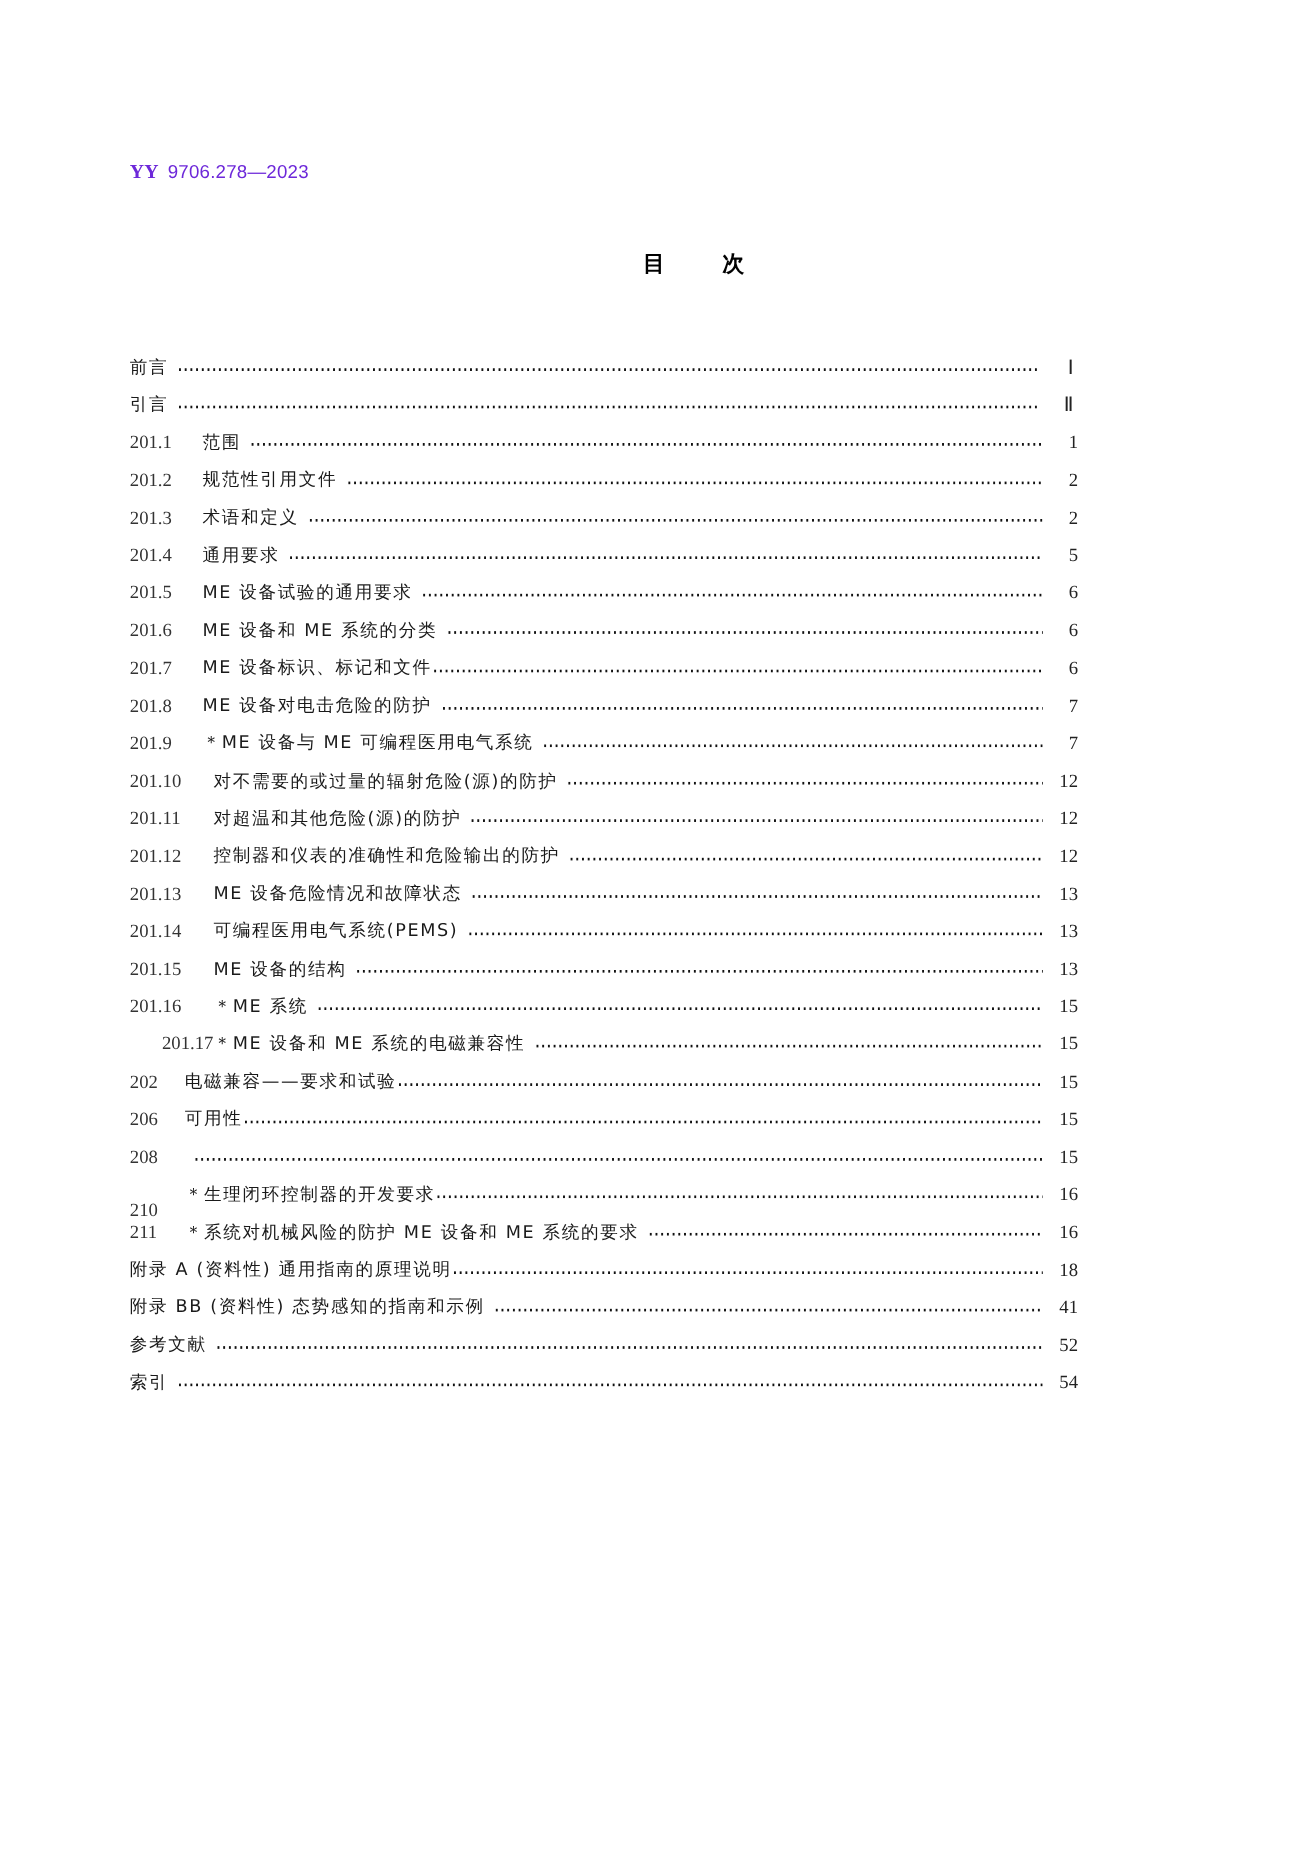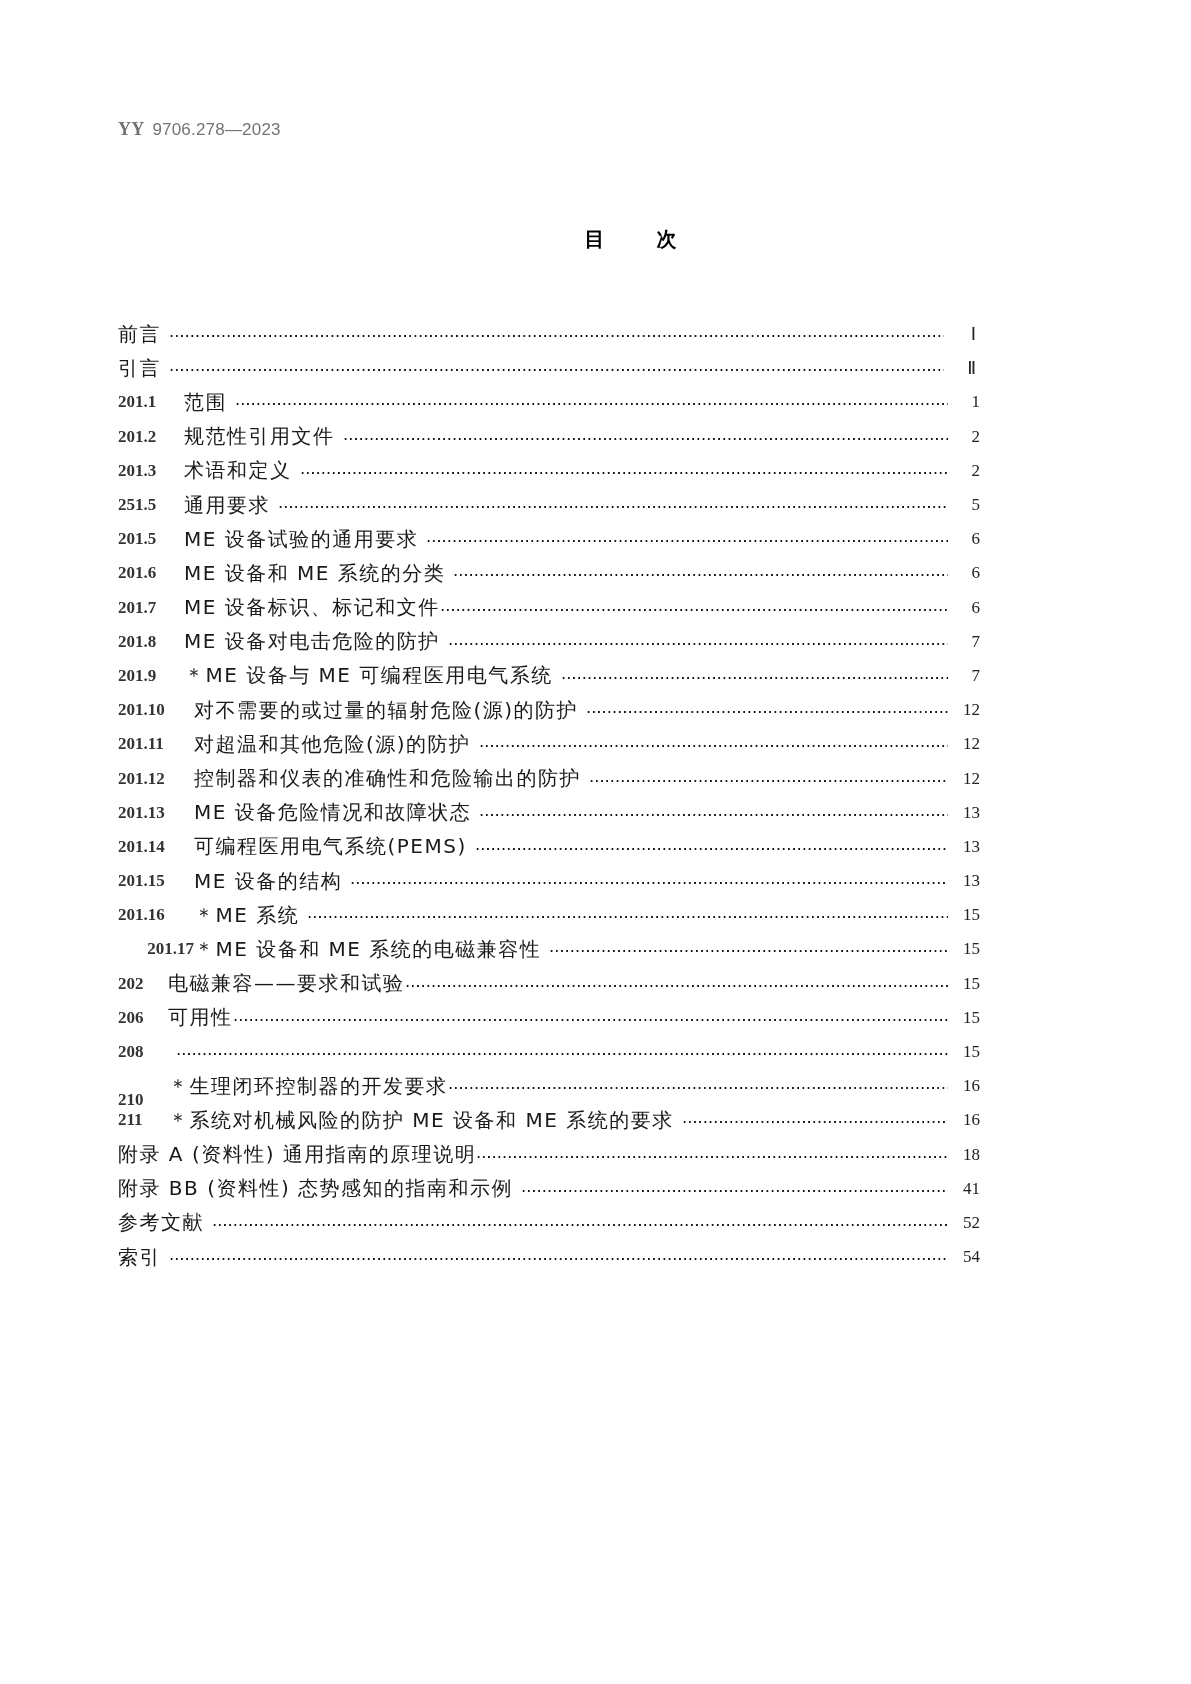--- a/index.html
+++ b/index.html
@@ -11,25 +11,25 @@
       width: 1191px;
       height: 1684px;
       position: relative;
       overflow: hidden;
       color: #1a1a1a;
       font-family: "DejaVu Serif", "Liberation Serif", serif;
     }
     .doc-id {
       position: absolute;
       left: 118px;
-      top: 119px;
+      top: 146px;
       font-family: "Liberation Sans", "DejaVu Sans", sans-serif;
       font-size: 17px;
       letter-spacing: 0.2px;
-      color: #737373;
+      color: #6d28d9;
     }
     .doc-id .prefix {
       font-family: "Liberation Serif", serif;
       font-weight: bold;
       font-size: 18px;
       margin-right: 8px;
     }
     .toc-title {
       position: absolute;
       left: 0;
@@ -57,26 +57,25 @@
       align-items: center;
       font-size: 16.5px;
       white-space: nowrap;
     }
     .toc-row .num {
       display: inline-block;
       flex: 0 0 auto;
       font-family: "Liberation Serif", serif;
       font-size: 17px;
       color: #333;
-      font-weight: bold;
     }
     .toc-row .label {
       flex: 0 0 auto;
       font-family: "DejaVu Sans", sans-serif;
-      font-size: 20px;
+      font-size: 16px;
       color: #1a1a1a;
       letter-spacing: 1.5px;
     }
     .toc-row .leader {
       flex: 1 1 auto;
       overflow: hidden;
       height: 12px;
       margin: 4px 10px 0 8px;
       background-image: radial-gradient(circle, #111 0.95px, transparent 1.2px);
       background-size: 5.2px 4px;
@@ -128,21 +127,21 @@
       <span class="leader"></span>
       <span class="page">2</span>
     </div>
     <div class="toc-row">
       <span class="num" style="width: 66px;">201.3</span>
       <span class="label">术语和定义</span>
       <span class="leader"></span>
       <span class="page">2</span>
     </div>
     <div class="toc-row">
-      <span class="num" style="width: 66px;">251.5</span>
+      <span class="num" style="width: 66px;">201.4</span>
       <span class="label">通用要求</span>
       <span class="leader"></span>
       <span class="page">5</span>
     </div>
     <div class="toc-row">
       <span class="num" style="width: 66px;">201.5</span>
       <span class="label">ME 设备试验的通用要求</span>
       <span class="leader"></span>
       <span class="page">6</span>
     </div>

